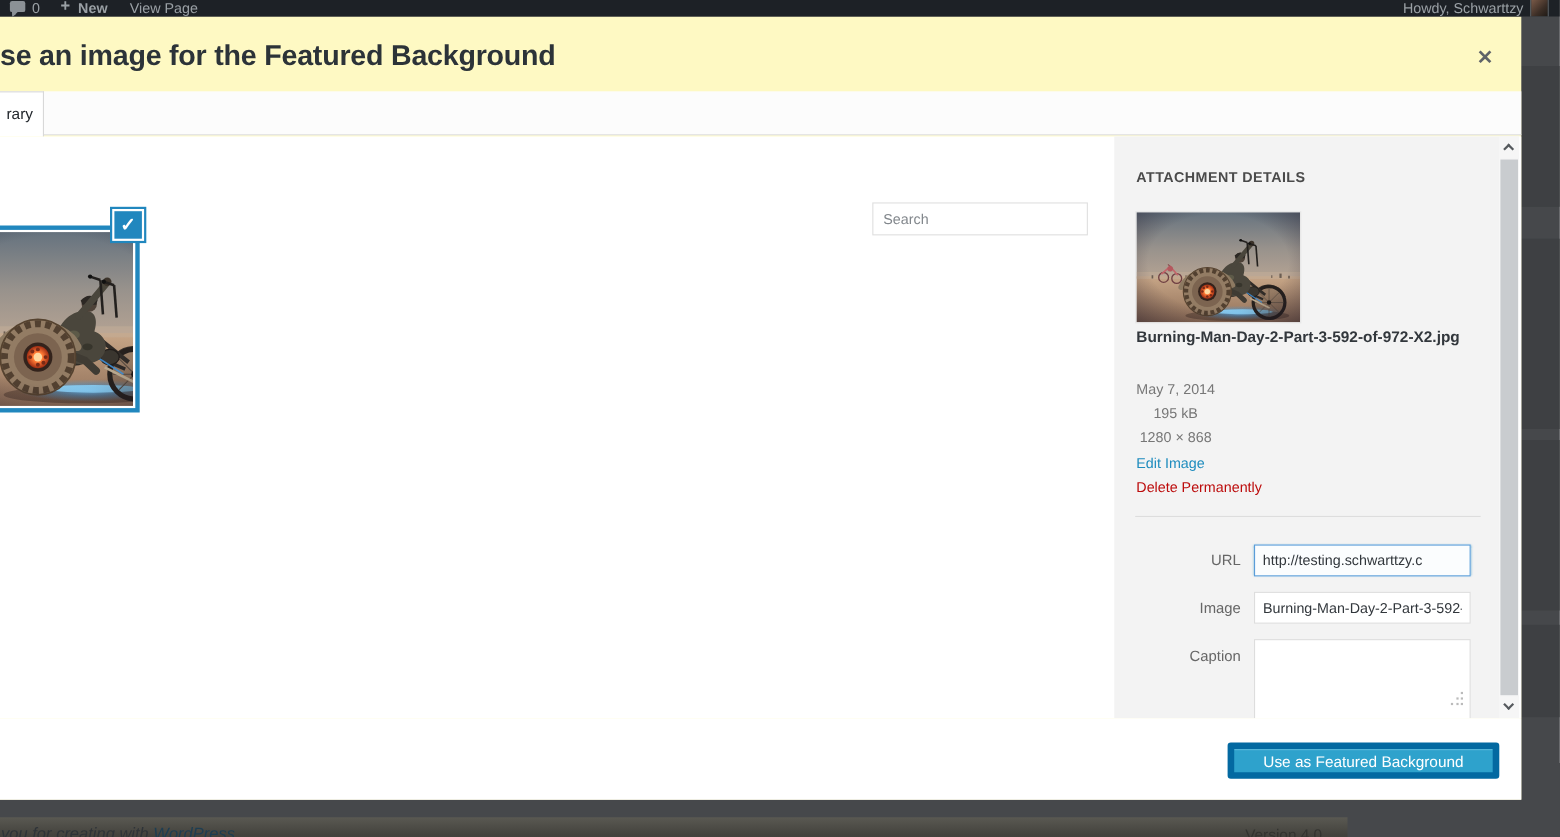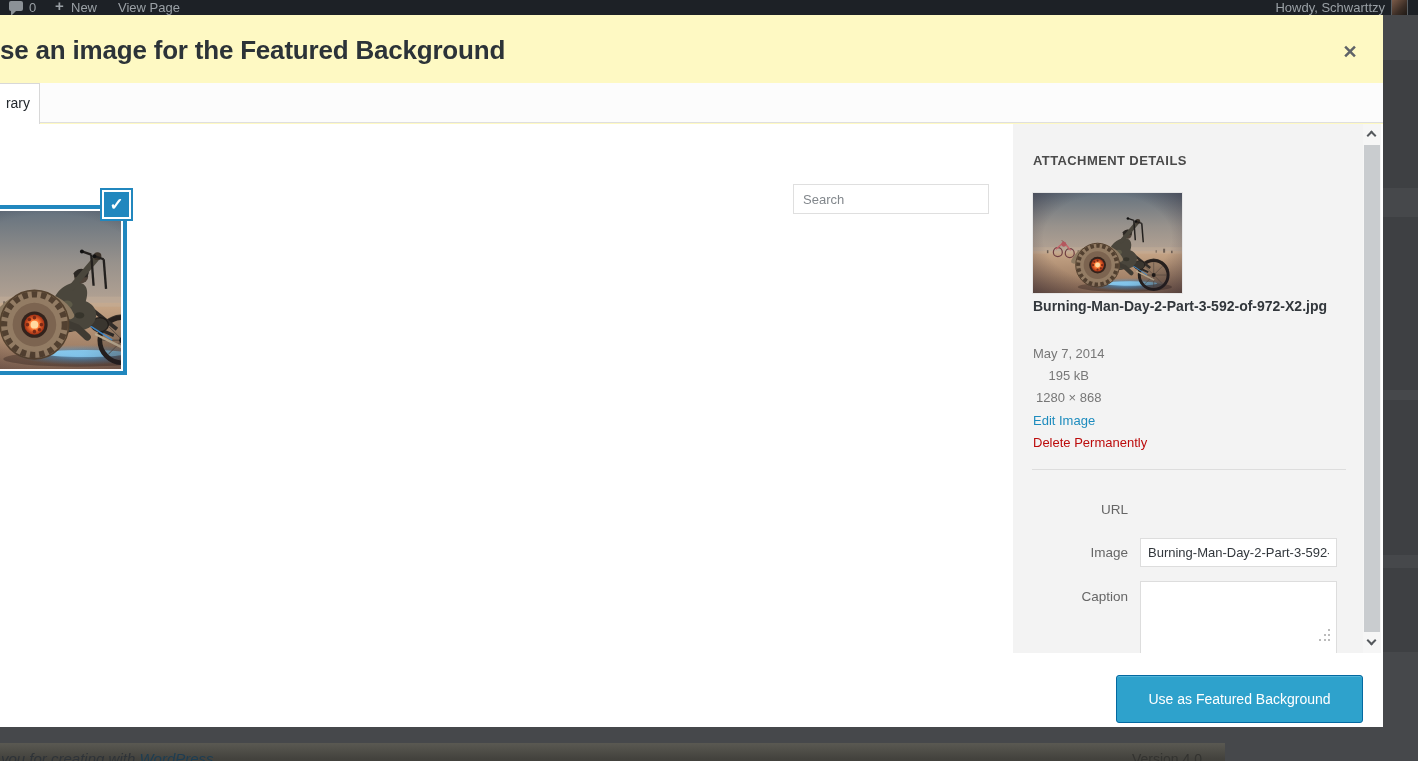--- a/index.html
+++ b/index.html
@@ -9,21 +9,21 @@
   
   .dim-block { position:absolute; left:1383px; width:35px; background:#3e4043; }
 
   
   .admin-bar { position:absolute; left:0; top:0; width:1418px; height:15px; background:#1d2126; overflow:hidden; z-index:30; color:#9aa0a5; font-size:13px; }
   .ab-item { position:absolute; top:0; line-height:16px; white-space:nowrap; cursor:pointer; }
   .bubble { position:absolute; left:9px; top:1px; width:14px; height:10px; background:#8b9196; border-radius:2px; }
   .bubble:after { content:""; position:absolute; left:2px; top:9px; border:3px solid transparent; border-top-color:#8b9196; border-left-color:#8b9196; }
   .ab-count { left:29px; }
   .ab-plus { left:55px; font-weight:bold; font-size:15px; top:-2px; }
-  .ab-new { left:71px; }
+  .ab-new { left:71px;font-weight:bold; }
   .ab-view { left:118px; }
   .ab-howdy { right:33px; }
   .ab-avatar { position:absolute; right:10px; top:-1px; width:17px; height:17px; background:linear-gradient(135deg,#7a5a48,#3c2e26 60%,#1f1a16); border:1px solid #5a5f63; }
 
   
   .modal { position:absolute; left:0; top:15px; width:1383px; height:712px; background:#fef9c3; z-index:20; }
   .modal-title { position:absolute; left:0; top:20px; font-size:26px; font-weight:600; color:#2c3338; letter-spacing:-0.2px; }
   .modal-close { position:absolute; right:20px; top:24px; width:26px; height:26px; font-size:18px; font-weight:bold; color:#5f6368; text-align:center; line-height:26px; cursor:pointer; }
   .router { position:absolute; left:0; top:68px; width:1383px; height:40px; border-bottom:1px solid #dfdfdf; background:#fcfcfc; }
   .tab-active { position:absolute; left:-12px; top:68px; width:52px; height:41px; background:#fff; border:1px solid #d8d8d8; border-bottom:none; z-index:2; font-size:14px; color:#23282d; text-align:right; padding-right:9px; line-height:39px; cursor:pointer; }
@@ -62,21 +62,21 @@
   .vscroll { position:absolute; left:1363px; top:0; width:18px; height:529px; background:#f6f6f6; }
   .vs-btn { position:absolute; left:0; width:18px; height:20px; background:#f6f6f6; cursor:pointer; }
   .vs-up { top:0; } .vs-down { bottom:0; }
   .chev { position:absolute; left:5px; width:7px; height:7px; border-left:2px solid #55595d; border-top:2px solid #55595d; }
   .vs-up .chev { top:8px; transform:rotate(45deg); }
   .vs-down .chev { top:4px; transform:rotate(225deg); }
   .vs-thumb { position:absolute; left:1px; top:21px; width:16px; height:487px; background:#c9cccf; cursor:grab; }
 
   
   .toolbar { position:absolute; left:0; top:638px; width:1383px; height:74px; background:#fff; }
-  .primary-btn { position:absolute; left:1116px; top:22px; width:247px; height:48px; background:#2ea2cc; border:1px solid #0369a1; border-radius:3px; color:#fff; font-size:14px; font-family:"Liberation Sans",sans-serif; box-shadow:inset 0 1px 0 rgba(120,200,230,.5); cursor:pointer; }
+  .primary-btn { position:absolute; left:1116px; top:22px; width:247px; height:33px; background:#2ea2cc; border:6px solid #0369a1; border-radius:3px; color:#fff; font-size:14px; font-family:"Liberation Sans",sans-serif; box-shadow:inset 0 1px 0 rgba(120,200,230,.5); cursor:pointer; }
 
   
   .footer { position:absolute; left:0; top:727px; width:1225px; height:34px; background:linear-gradient(180deg,#5a5952 0%,#44433e 45%,#36352f 100%); z-index:25;margin-top:16px; }
   .f-left { position:absolute; left:1px; top:7px; font-size:15px; font-style:italic; color:#2e3338; white-space:nowrap; }
   .f-left a { color:#1d3d52; text-decoration:none; cursor:pointer; }
   .f-version { position:absolute; right:23px; top:8px; font-size:14px; color:#333330; }
 </style>
 </head>
 <body>
 
@@ -229,20 +229,21 @@
         <div class="sb-meta">
           <div>May 7, 2014</div>
           <div>195 kB</div>
           <div>1280 × 868</div>
         </div>
         <div class="sb-edit">Edit Image</div>
         <div class="sb-delete">Delete Permanently</div>
         <div class="sb-divider"></div>
 
         <div class="field-label lbl-url">URL</div>
+        <input class="field-input in-url" type="text" value="http://testing.schwarttzy.c" style="">
 
         <div class="field-label lbl-title">Image</div>
         <input class="field-input in-title" type="text" value="Burning-Man-Day-2-Part-3-592-of-972-X2.jpg" style="">
 
         <div class="field-label lbl-caption">Caption</div>
         <textarea class="in-caption" style=""></textarea>
         <div class="grip">
             <i></i>
           </div>
       </div>

